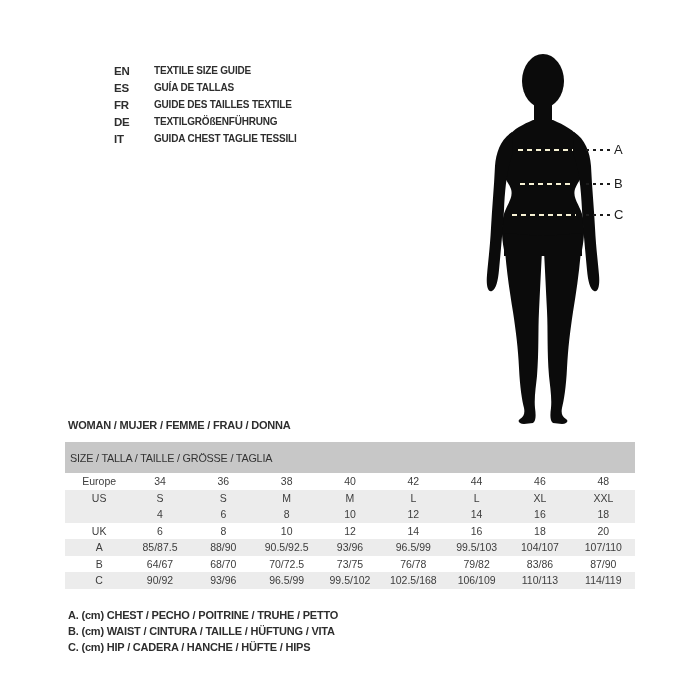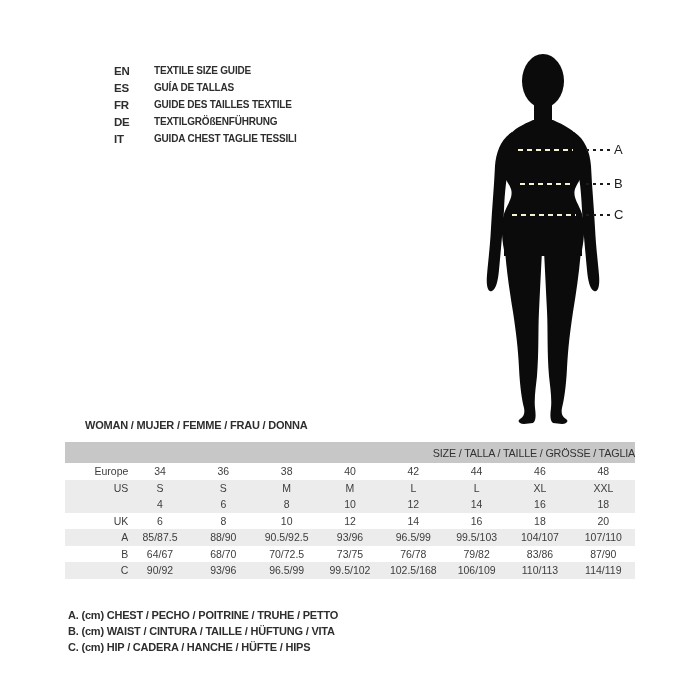--- a/index.html
+++ b/index.html
@@ -25,28 +25,28 @@
   .figure{position:absolute;left:440px;top:48px;width:260px;height:380px;}
   .figure svg{display:block;color:var(--c-silhouette);}
   .dash-body{stroke:var(--c-dash-body);}
   .dash-dark{stroke:var(--c-dash-dark);}
   .marker-label{position:absolute;left:174px;font-size:13px;font-weight:400;color:#1d1d1d;}
   .marker-a{top:94px;}
   .marker-b{top:128px;}
   .marker-c{top:159px;}
 
   
-  .section-title{position:absolute;left:85px;top:419px;font-size:11px;font-weight:700;letter-spacing:-0.2px;text-align:right;}
+  .section-title{position:absolute;left:68px;top:419px;font-size:11px;font-weight:700;letter-spacing:-0.2px;text-align:right;}
 
   
   .size-table{position:absolute;left:65px;top:442px;width:570px;border-collapse:collapse;table-layout:fixed;}
   .size-table td{height:16.5px;font-size:10.5px;color:#3d3d3d;text-align:center;vertical-align:middle;padding:0;white-space:nowrap;}
-  .size-table td.rowlabel{width:74px;text-align:right;padding-left:5px;}
+  .size-table td.rowlabel{width:74px;text-align:center;padding-left:5px;}
   .size-table tr.shade td{background:var(--c-row-shade);}
-  .size-table td.thead{background:var(--c-header-band);text-align:right;padding-left:5px;font-size:10.8px;color:#333;height:21px;letter-spacing:-0.2px;}
+  .size-table td.thead{background:var(--c-header-band);text-align:left;padding-left:5px;font-size:10.8px;color:#333;height:31px;letter-spacing:-0.2px;}
 
   
   .legend{position:absolute;left:68px;top:609px;}
   .legend-line{height:16px;font-size:11px;font-weight:700;letter-spacing:-0.2px;white-space:nowrap;}
 </style>
 </head>
 <body>
 
 <div class="stage">
 

